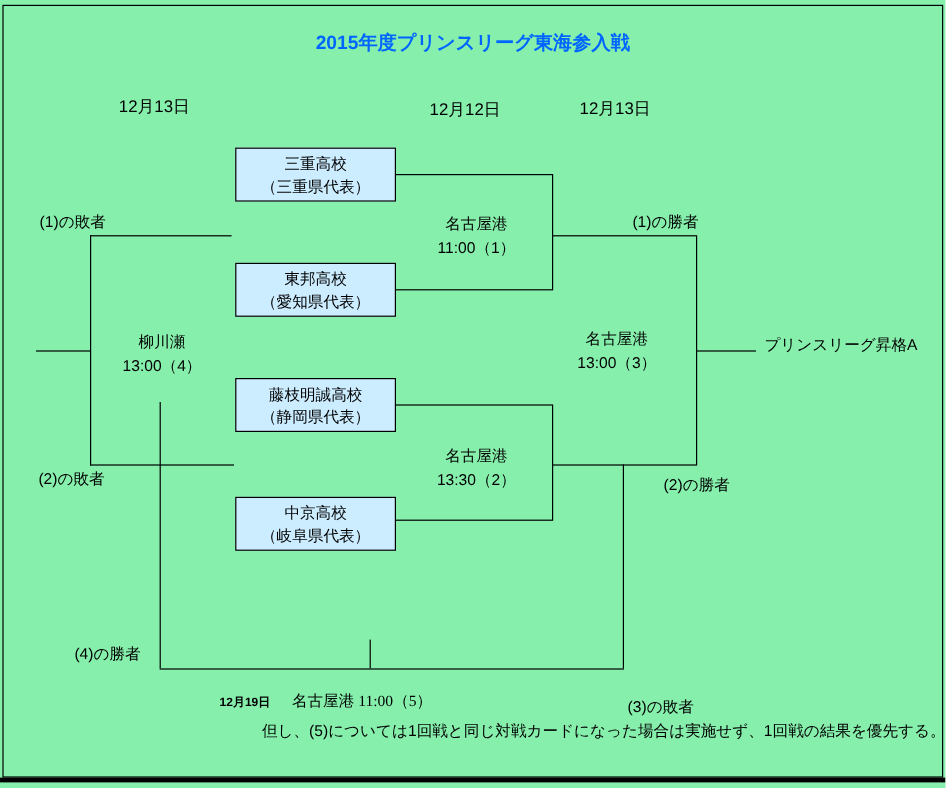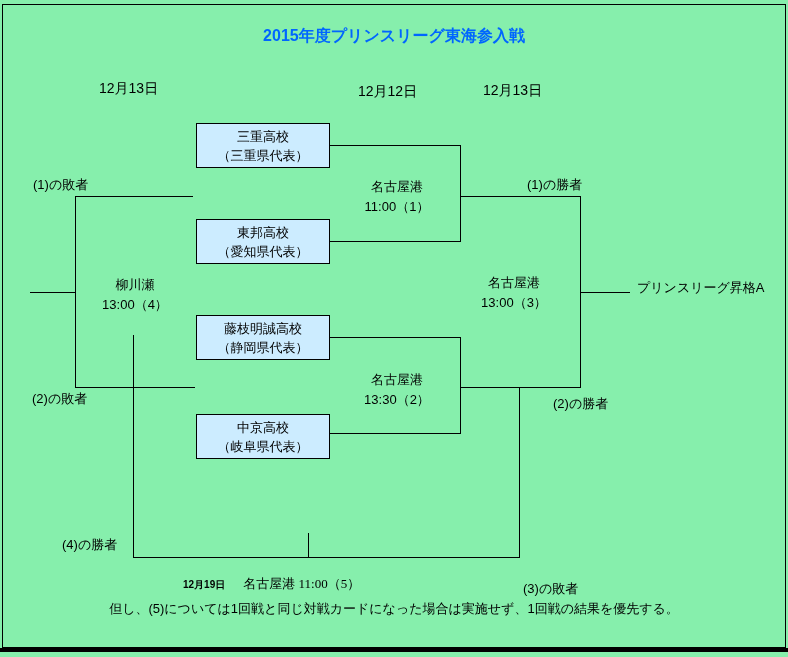--- a/index.html
+++ b/index.html
@@ -27,21 +27,21 @@
     background:var(--team-box-fill,#CCECFF); border:1px solid #000;
     display:flex; flex-direction:column; justify-content:center; align-items:center;
     font-size:13px; line-height:19px; text-align:center;
   }
   .match-label { position:absolute; width:140px; text-align:center; font-size:13px; line-height:20px; }
   .side-label { position:absolute; font-size:13px; }
   .promo-label { position:absolute; font-size:13px; }
   .final-line { position:absolute; left:183px; top:575px; font-size:13px; }
   .final-line .final-date { font-weight:bold; font-size:10px; }
   .final-line .final-details { margin-left:18px;font-family:Liberation Serif, serif; }
-  .note { position:absolute; left:0; right:0; top:600px; text-align:center; font-size:13px; }
+  .note { position:absolute; left:0; right:0; top:600px; text-align:right; font-size:13px; }
 </style>
 </head>
 <body>
 
 <div class="canvas">
 
   <div class="outer-border"></div>
   <div class="bottom-bar"></div>
 
   <div class="title">2015年度プリンスリーグ東海参入戦</div>

